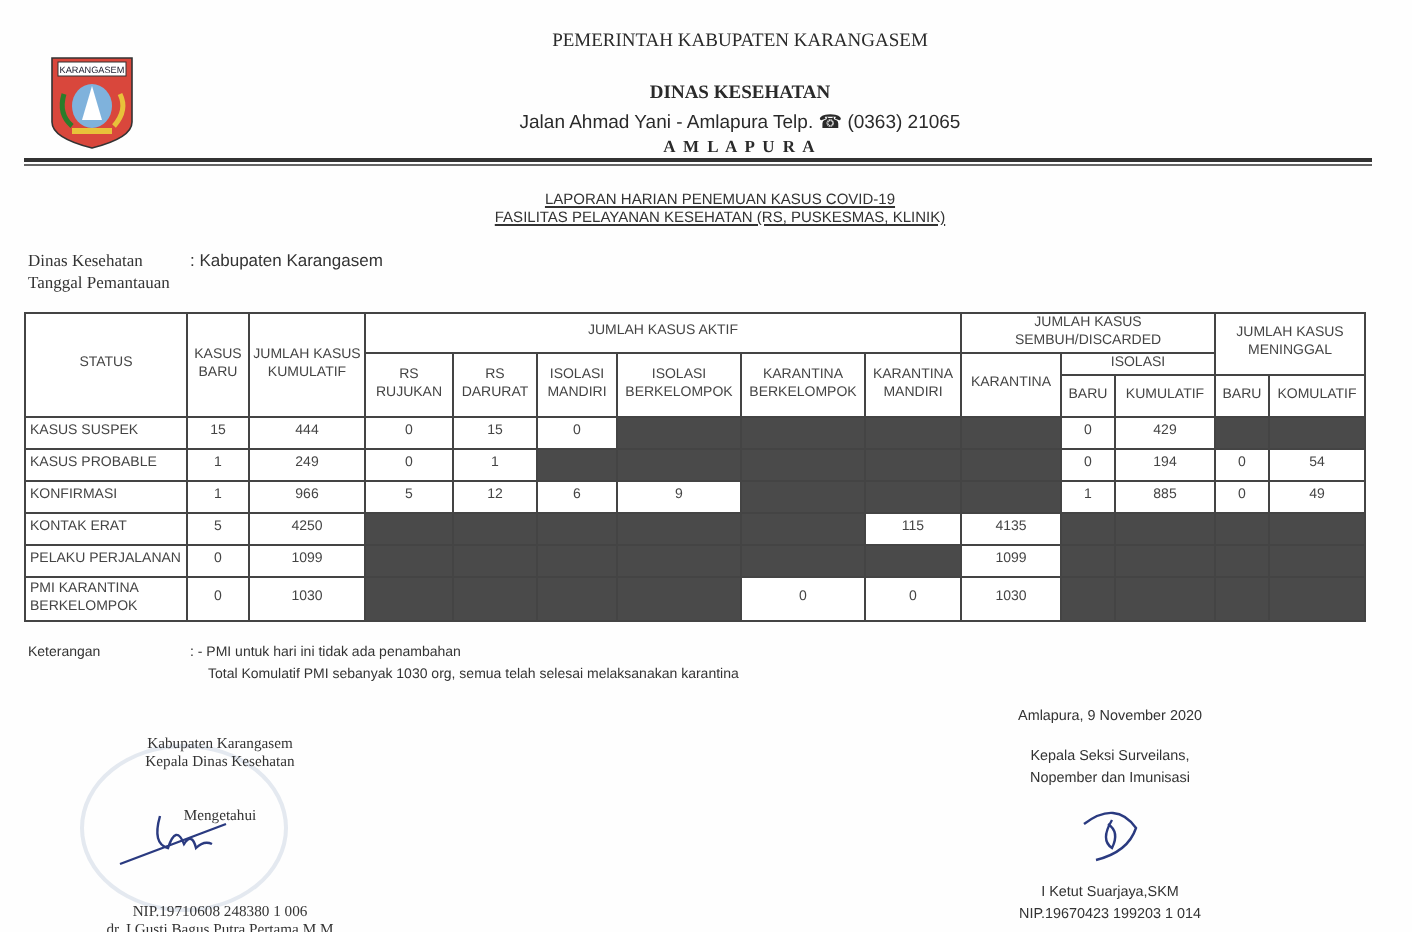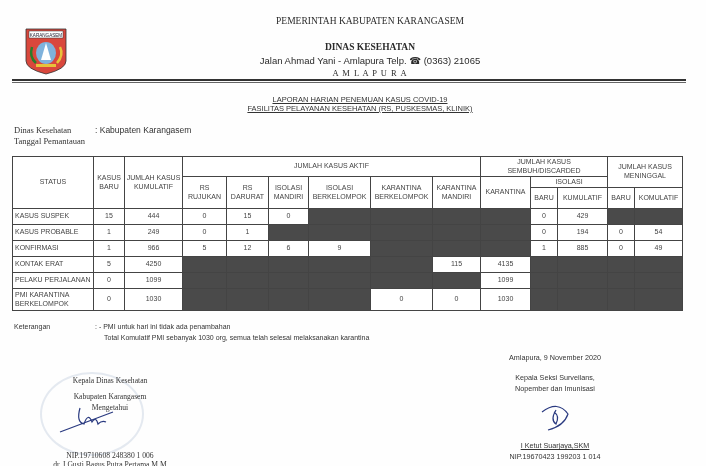--- a/index.html
+++ b/index.html
@@ -33,21 +33,21 @@
     <path d="M22 16 L27 33 H17 Z" fill="#fff"></path>
     <path d="M8 20 Q5 30 12 36" stroke="#2a7d2a" stroke-width="2.5" fill="none"></path>
     <path d="M36 20 Q40 28 33 36" stroke="#e8c23a" stroke-width="2.5" fill="none"></path>
     <rect x="12" y="37" width="20" height="3" fill="#e8c23a"></rect>
   </svg>
 </div>
 
 <div class="abs lh serif" style="top:16px;font-size:9.5px;">PEMERINTAH KABUPATEN KARANGASEM</div>
 <div class="abs lh serif" style="top:42px;font-size:9.5px;font-weight:bold;">DINAS KESEHATAN</div>
 <div class="abs lh" style="top:55px;font-size:9.5px;">Jalan Ahmad Yani  - Amlapura Telp. ☎ (0363) 21065</div>
-<div class="abs lh serif" style="top:68px;font-size:8.5px;font-weight:normal;letter-spacing:1px;">A M L A P U R A</div>
+<div class="abs lh serif" style="top:68px;font-size:8.5px;font-weight:bold;letter-spacing:1px;">A M L A P U R A</div>
 <div class="abs rule"></div>
 <div class="abs rule2"></div>
 
 <div class="abs title" style="top:95px;text-align:center;">LAPORAN HARIAN PENEMUAN KASUS COVID-19</div>
 <div class="abs title" style="top:104px;">FASILITAS PELAYANAN KESEHATAN (RS, PUSKESMAS, KLINIK)</div>
 
 <div class="abs meta serif" style="left:14px;top:125px;">Dinas Kesehatan</div>
 <div class="abs meta" style="left:95px;top:125px;">: Kabupaten Karangasem</div>
 <div class="abs meta serif" style="left:14px;top:136px;">Tanggal Pemantauan</div>
 <div class="abs meta" style="left:95px;top:136px;margin-top:40px;">: 09 Nopember 2020</div>
@@ -199,31 +199,31 @@
 </tbody>
   </table>
 
 <div class="abs note" style="left:14px;top:323px;">Keterangan</div>
 <div class="abs note" style="left:95px;top:323px;">:  - PMI untuk hari ini tidak ada penambahan</div>
 <div class="abs note" style="left:104px;top:334px;">Total Komulatif PMI sebanyak 1030 org, semua telah selesai melaksanakan karantina</div>
 
 <div class="abs stamp"></div>
 <div class="abs sig sigL" style="left:30px;width:160px;top:364px;margin-top:39px;">Mengetahui</div>
 <div class="abs sig sigL" style="left:30px;width:160px;top:376px;">Kepala Dinas Kesehatan</div>
-<div class="abs sig sigL" style="left:30px;width:160px;top:392px;">Kabupaten Karangasem</div>
+<div class="abs sig sigL" style="left:30px;width:160px;top:367px;">Kabupaten Karangasem</div>
 <div class="abs" style="left:58px;top:398px;">
   <svg width="75" height="38" viewBox="0 0 75 38">
     <path d="M2 34 L55 14 M22 10 Q18 24 26 26 Q30 14 34 24 Q38 18 40 26 Q44 22 48 24" stroke="#2a3a80" stroke-width="1.2" fill="none"></path>
   </svg>
 </div>
 <div class="abs sig sigL" style="left:20px;width:180px;top:460px;text-decoration:underline;">dr. I Gusti Bagus Putra Pertama,M.M</div>
 <div class="abs sig sigL" style="left:20px;width:180px;top:451px;">NIP.19710608 248380 1 006</div>
 
 <div class="abs sig" style="left:485px;width:140px;top:353px;font-size:7.2px;">Amlapura, 9 November 2020</div>
 <div class="abs sig" style="left:485px;width:140px;top:373px;font-size:7.2px;">Kepala Seksi Surveilans,</div>
 <div class="abs sig" style="left:485px;width:140px;top:384px;font-size:7.2px;">Nopember dan Imunisasi</div>
 <div class="abs" style="left:528px;top:400px;">
   <svg width="60" height="36" viewBox="0 0 60 36">
     <path d="M14 12 Q30 0 40 14 Q36 26 20 30 M28 10 Q22 20 28 24 Q32 16 26 12" stroke="#2a3a80" stroke-width="1.2" fill="none"></path>
   </svg>
 </div>
-<div class="abs sig" style="left:475px;width:160px;top:441px;font-size:7.2px;text-decoration:underline;">I Ketut Suarjaya,SKM</div>
+<div class="abs sig" style="left:475px;width:160px;top:441px;font-size:7.2px;">I Ketut Suarjaya,SKM</div>
 <div class="abs sig" style="left:475px;width:160px;top:452px;font-size:7.2px;">NIP.19670423 199203 1 014</div>
 
 </body></html>

